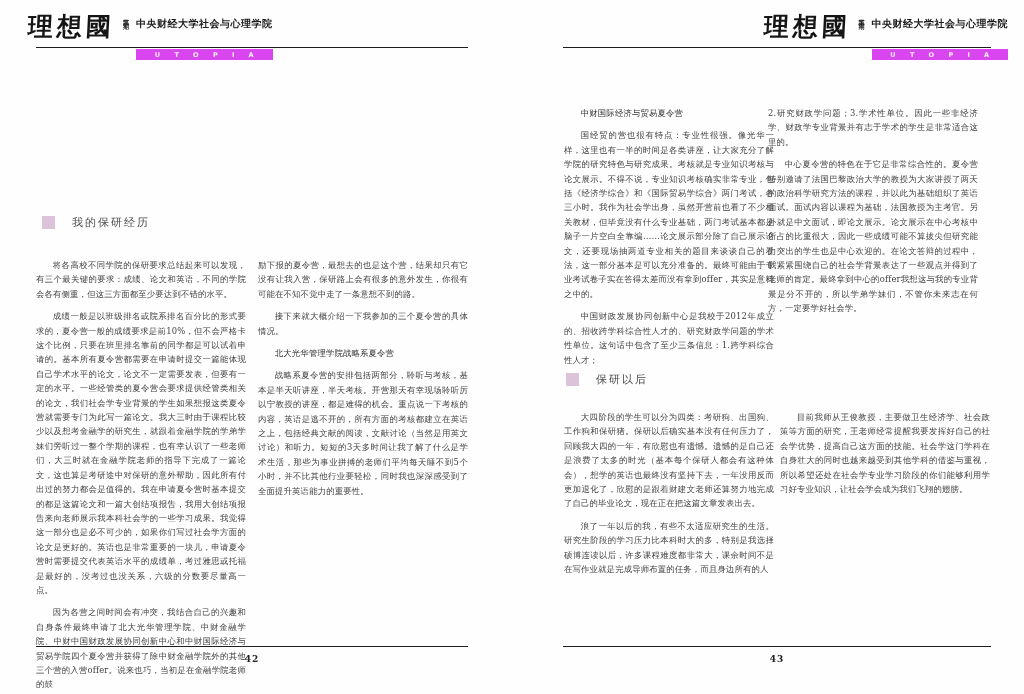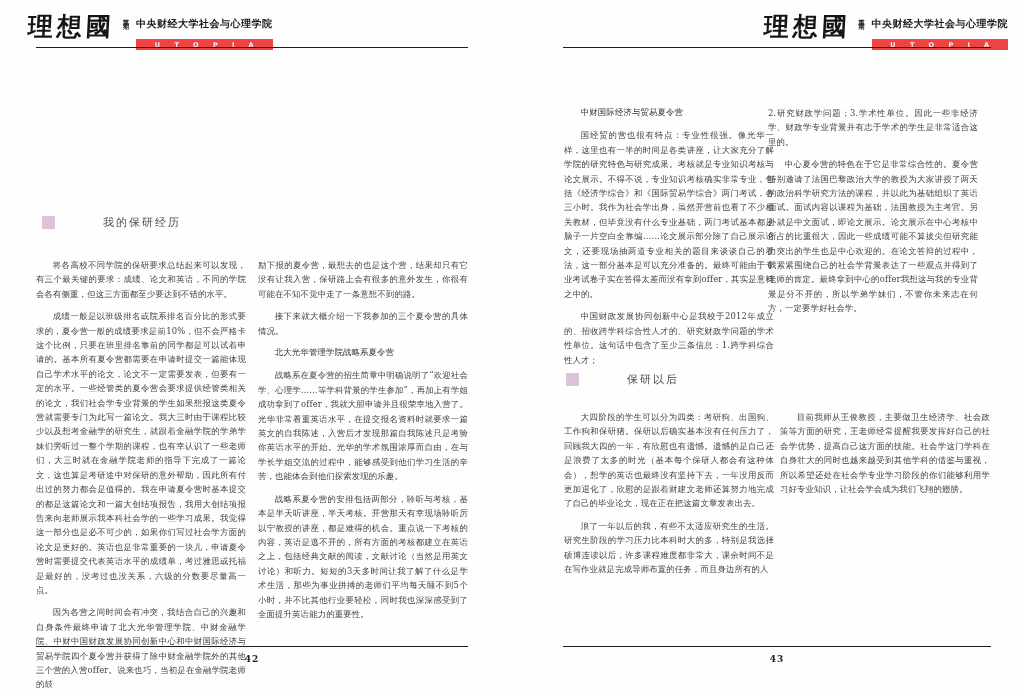--- a/index.html
+++ b/index.html
@@ -23,55 +23,55 @@
   .issue {
     writing-mode:vertical-rl; font-size:6px; font-weight:700; color:#222;
     letter-spacing:1px; height:32px; margin-top:1px; white-space:nowrap;
   }
   .inst-block { margin-top:4px; }
   .inst {
     font-size:10px; font-weight:700; color:#1c1c1c; letter-spacing:0.5px;
     white-space:nowrap; font-family:"DejaVu Sans","Liberation Sans",sans-serif;
   }
   .utopia {
-    margin-top:8px; background:#ef4444; color:#f3f3f3; font-size:6.5px;
+    margin-top:18px; background:#d946ef; color:#f3f3f3; font-size:6.5px;
     letter-spacing:6px; text-align:center; padding:1.5px 0 1.5px 6px;
     font-family:"DejaVu Sans","Liberation Sans",sans-serif; font-weight:700;
   }
 
   
   .rule { position:absolute; height:1.2px; background:#1d1d1d; }
   .page-left  .rule { left:36px; width:432px; }
   .page-right .rule { left:51px; width:428px; }
   .rule.top-rule { top:47px; }
   .rule.bottom-rule { top:646px; }
   .page-num {
     position:absolute; top:654px; text-align:center; font-size:9px; font-weight:700;
     color:#222; letter-spacing:1px;
   }
   .page-left  .page-num { left:36px; width:432px; }
   .page-right .page-num { left:51px; width:428px; }
 
   
-  .heading-row { position:absolute; display:flex; align-items:center; gap:48px; }
+  .heading-row { position:absolute; display:flex; align-items:center; gap:17px; }
   .marker { width:13px; height:13px; background:#ddc3da; flex:0 0 auto; }
   .heading-label {
     font-size:11px; color:#4a4a4a; letter-spacing:2px;
     font-family:"DejaVu Sans","Liberation Sans",sans-serif;
   }
 
   
   .col { position:absolute; width:210px; }
   .col p {
     margin:0 0 8px; font-size:8.4px; line-height:14.4px; letter-spacing:0.15px;
     color:#3f3f3f; text-align:justify; text-indent:2em;
     font-family:"DejaVu Serif","Liberation Serif",serif;
   }
   .col p.cont { text-indent:0; }
-  .col p.subhead { color:#333333;font-family:Liberation Serif, serif; }
+  .col p.subhead { color:#333333; }
 
   
   .page-left .col.c1 { left:36px;  top:258px; }
   .page-left .col.c2 { left:258px; top:258px; }
   .page-right .col.c1-top    { left:52px;  top:106px; }
   .page-right .col.c1-bottom { left:52px;  top:410px; }
   .page-right .col.c2-top    { left:256px; top:106px; }
   .page-right .col.c2-bottom { left:268px; top:410px; }
   .page-left  .heading-row { left:42px; top:215px; }
   .page-right .heading-row { left:54px; top:372px; }
@@ -100,21 +100,20 @@
     <div class="col c1">
       <p>将各高校不同学院的保研要求总结起来可以发现，有三个最关键的要求：成绩、论文和英语，不同的学院会各有侧重，但这三方面都至少要达到不错的水平。</p>
       <p>成绩一般是以班级排名或院系排名百分比的形式要求的，夏令营一般的成绩要求是前10%，但不会严格卡这个比例，只要在班里排名靠前的同学都是可以试着申请的。基本所有夏令营都需要在申请时提交一篇能体现自己学术水平的论文，论文不一定需要发表，但要有一定的水平。一些经管类的夏令营会要求提供经管类相关的论文，我们社会学专业背景的学生如果想报这类夏令营就需要专门为此写一篇论文。我大三时由于课程比较少以及想考金融学的研究生，就跟着金融学院的学弟学妹们旁听过一整个学期的课程，也有幸认识了一些老师们，大三时就在金融学院老师的指导下完成了一篇论文，这也算是考研途中对保研的意外帮助，因此所有付出过的努力都会是值得的。我在申请夏令营时基本提交的都是这篇论文和一篇大创结项报告，我用大创结项报告来向老师展示我本科社会学的一些学习成果。我觉得这一部分也是必不可少的，如果你们写过社会学方面的论文是更好的。英语也是非常重要的一块儿，申请夏令营时需要提交代表英语水平的成绩单，考过雅思或托福是最好的，没考过也没关系，六级的分数要尽量高一点。</p>
       <p>因为各营之间时间会有冲突，我结合自己的兴趣和自身条件最终申请了北大光华管理学院、中财金融学院、中财中国财政发展协同创新中心和中财国际经济与贸易学院四个夏令营并获得了除中财金融学院外的其他三个营的入营offer。说来也巧，当初是在金融学院老师的鼓</p>
     </div>
 
     <div class="col c2">
       <p class="cont">励下报的夏令营，最想去的也是这个营，结果却只有它没有让我入营，保研路上会有很多的意外发生，你很有可能在不知不觉中走了一条意想不到的路。</p>
       <p>接下来就大概介绍一下我参加的三个夏令营的具体情况。</p>
       <p class="subhead">北大光华管理学院战略系夏令营</p>
-      <p>战略系在夏令营的招生简章中明确说明了“欢迎社会学、心理学……等学科背景的学生参加”，再加上有学姐成功拿到了offer，我就大胆申请并且很荣幸地入营了。光华非常看重英语水平，在提交报名资料时就要求一篇英文的自我陈述，入营后才发现那篇自我陈述只是考验你英语水平的开始。光华的学术氛围浓厚而自由，在与学长学姐交流的过程中，能够感受到他们学习生活的辛苦，也能体会到他们探索发现的乐趣。</p>
       <p>战略系夏令营的安排包括两部分，聆听与考核，基本是半天听讲座，半天考核。开营那天有幸现场聆听厉以宁教授的讲座，都是难得的机会。重点说一下考核的内容，英语是逃不开的，所有方面的考核都建立在英语之上，包括经典文献的阅读，文献讨论（当然是用英文讨论）和听力。短短的3天多时间让我了解了什么是学术生活，那些为事业拼搏的老师们平均每天睡不到5个小时，并不比其他行业要轻松，同时我也深深感受到了全面提升英语能力的重要性。</p>
     </div>
 
     <div class="rule bottom-rule"></div>
     <div class="page-num">42</div>
   </section>
 
   <section class="page page-right">
     <header class="masthead mh-right">
       <div class="brand">理想國</div>

